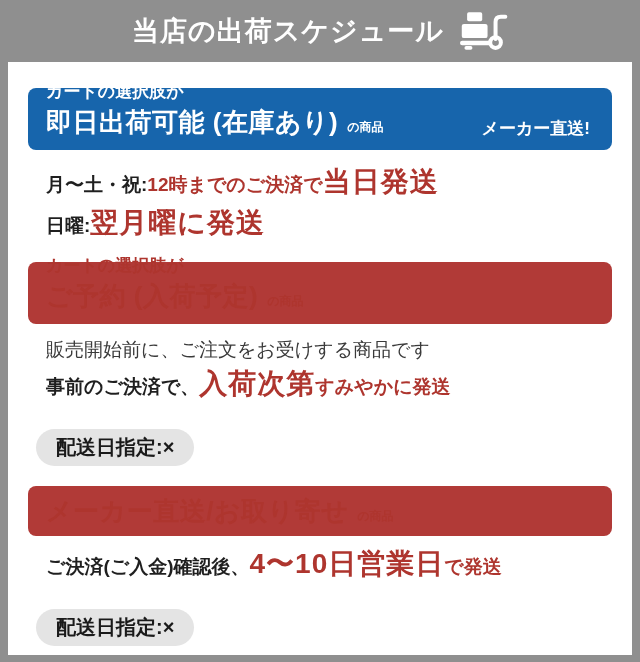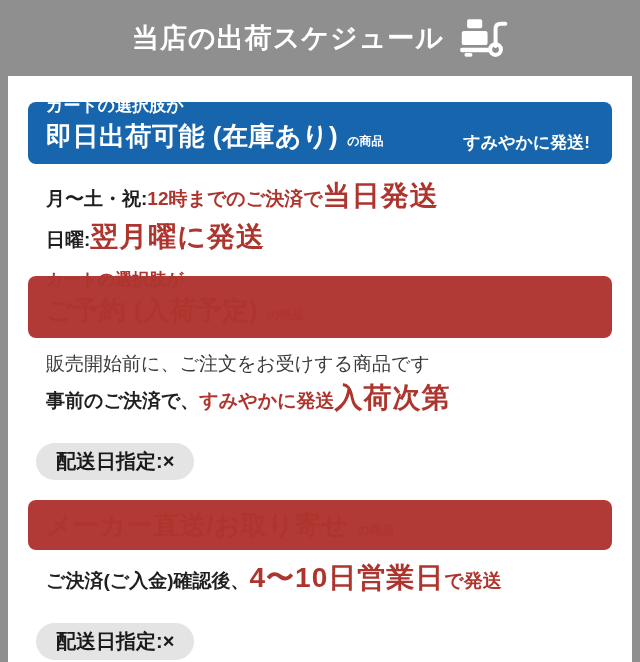--- a/index.html
+++ b/index.html
@@ -4,21 +4,21 @@
 <style>
   html,body{margin:0;padding:0;}
   body{
     width:640px;height:662px;
     background:#8f8f8f;
     font-family:"Liberation Sans","DejaVu Sans",sans-serif;
     overflow:hidden;
   }
   
   .header{
-    height:76px;
+    height:62px;
     display:flex;align-items:center;justify-content:center;gap:16px;
   }
   .page-title{
     margin:0;color:#ffffff;font-size:27px;font-weight:bold;letter-spacing:1px;
   }
   .truck-icon{display:inline-flex;align-items:center;}
   
   .card{
     margin:0 8px 7px 8px;
     height:593px;
@@ -84,21 +84,21 @@
 
   <section>
     <div class="banner blue tall">
       <div class="banner-text">
         <div class="b-line1">カートの選択肢が</div>
         <div class="b-line2">
           <span class="b-strong">即日出荷可能 (在庫あり)</span>
           <span class="b-suffix">の商品</span>
         </div>
       </div>
-      <div class="banner-note">すみやかに発送!</div>
+      <div class="banner-note">メーカー直送!</div>
     </div>
     <div class="rows">
       <p class="row">
         <span class="lbl">月〜土・祝:</span>
         <span class="red">12時までのご決済で</span>
         <span class="red strong">当日発送</span>
       </p>
       <p class="row">
         <span class="lbl">日曜:</span>
         <span class="red strong">翌月曜に発送</span>
@@ -113,22 +113,22 @@
         <div class="b-line2">
           <span class="b-strong">ご予約 (入荷予定)</span>
           <span class="b-suffix">の商品</span>
         </div>
       </div>
     </div>
     <p class="desc">販売開始前に、ご注文をお受けする商品です</p>
     <div class="rows" style="margin-bottom:0;">
       <p class="row">
         <span class="lbl">事前のご決済で、</span>
+        <span class="red strong">入荷次第</span>
         <span class="red">すみやかに発送</span>
-        <span class="red strong">入荷次第</span>
       </p>
     </div>
     <div class="pill-wrap">
       <span class="pill">配送日指定:×</span>
     </div>
   </section>
 
   <section>
     <div class="banner red short">
       <div class="b-line2">

